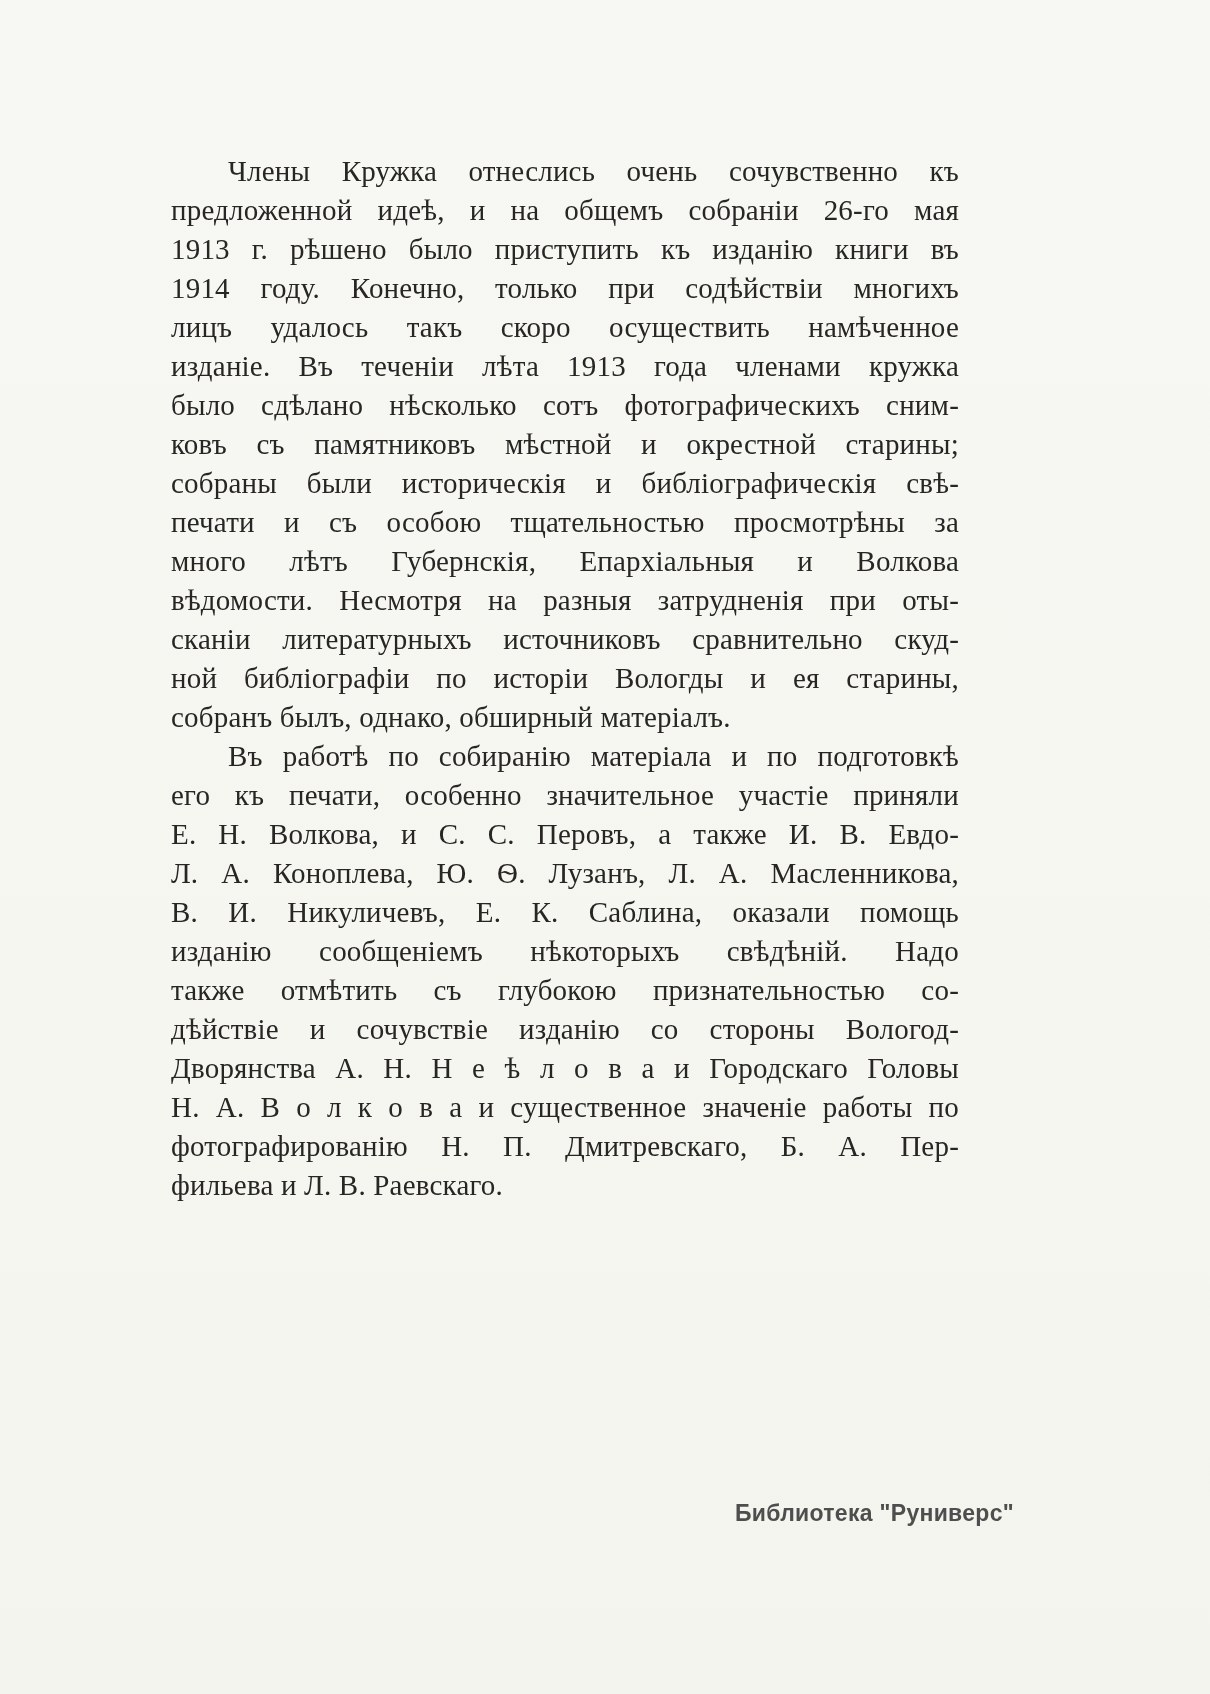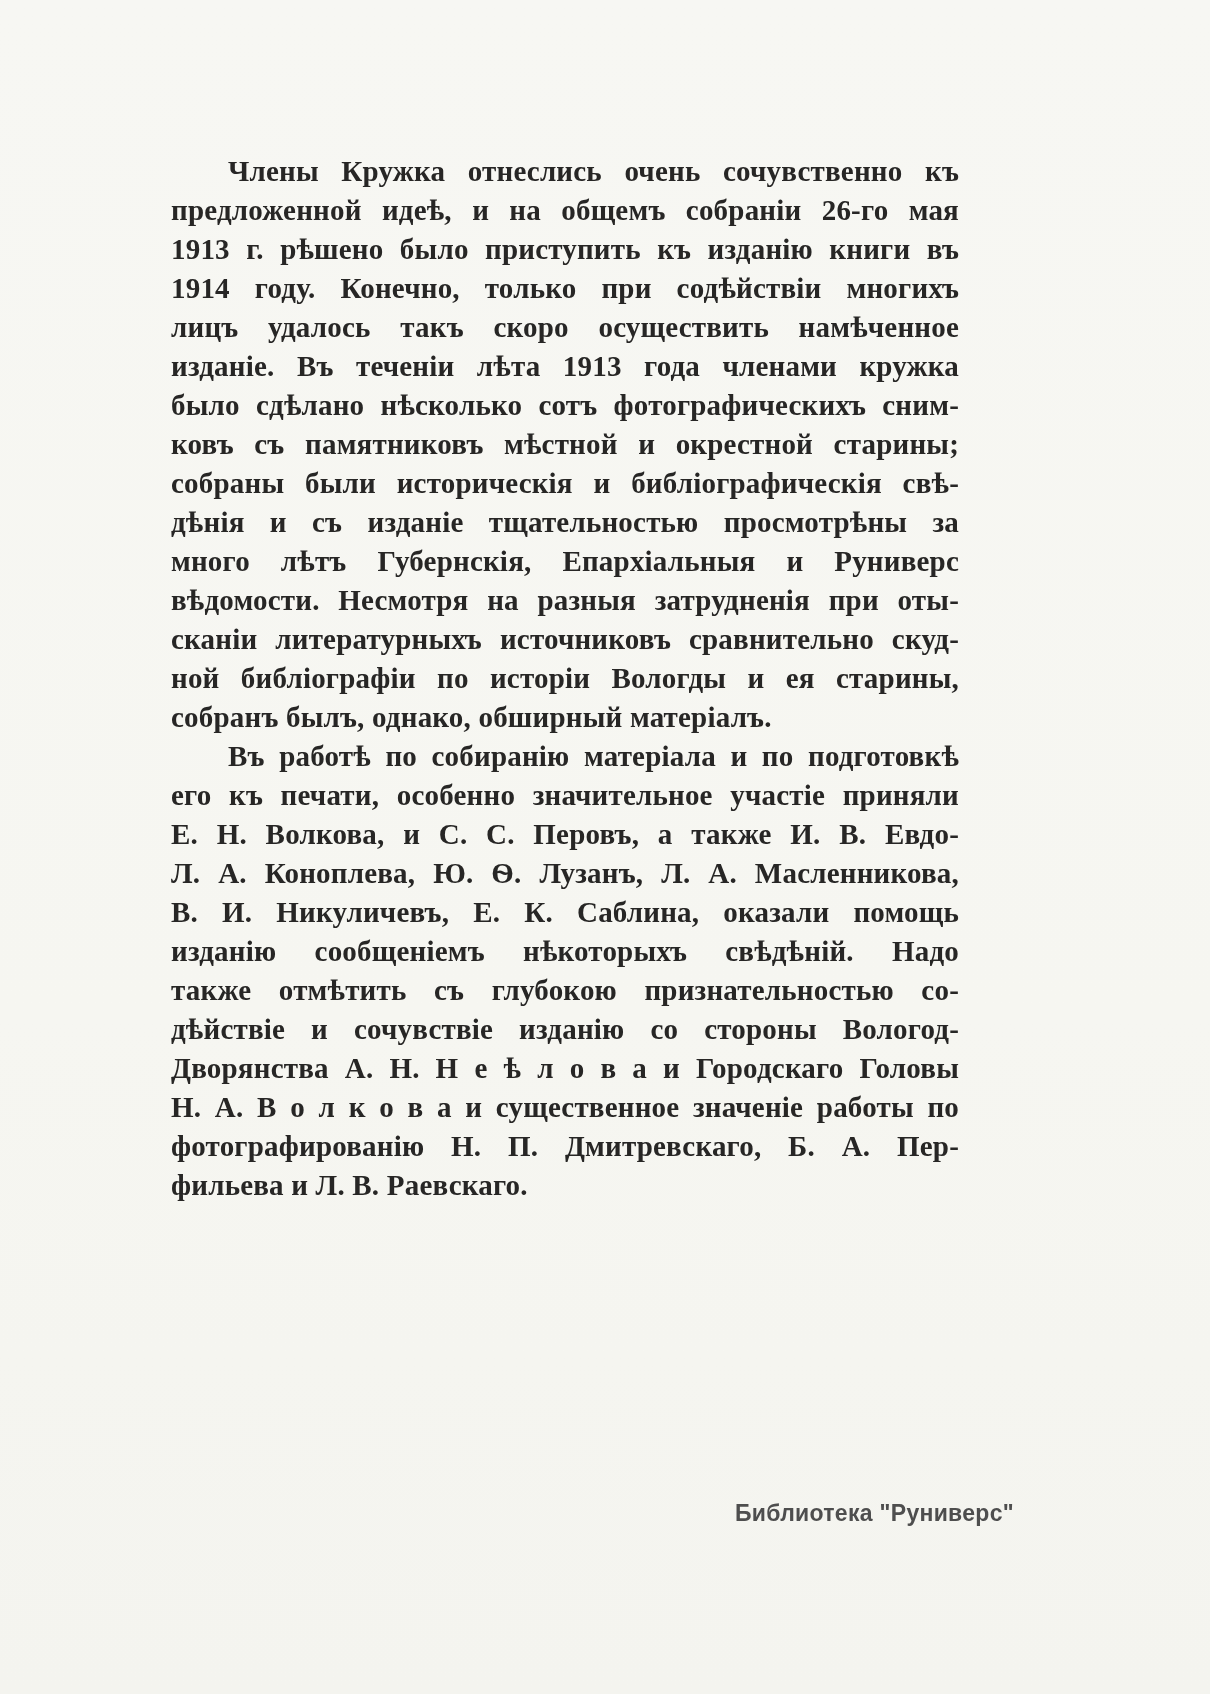--- a/index.html
+++ b/index.html
@@ -25,21 +25,20 @@
     font-size: 29px;
     line-height: 39px;
     color: #272625;
     letter-spacing: 0.2px;
   }
   .paragraph { margin: 0; padding: 0; }
   .line {
     text-align: justify;
     text-align-last: justify;
     white-space: normal;
-    font-weight: bold;
   }
   .line.indent { text-indent: 57px; }
   .line.last { text-align-last: left; }
   .watermark {
     position: absolute;
     top: 1500px;
     right: 196px;
     font-family: "Liberation Sans", "DejaVu Sans", sans-serif;
     font-size: 23px;
     font-weight: bold;
@@ -55,22 +54,22 @@
       <div class="paragraph">
         <div class="line indent">Члены Кружка отнеслись очень сочувственно къ</div>
         <div class="line">предложенной идеѣ, и на общемъ собраніи 26-го мая</div>
         <div class="line">1913 г. рѣшено было приступить къ изданію книги въ</div>
         <div class="line">1914 году. Конечно, только при содѣйствіи многихъ</div>
         <div class="line">лицъ удалось такъ скоро осуществить намѣченное</div>
         <div class="line">изданіе. Въ теченіи лѣта 1913 года членами кружка</div>
         <div class="line">было сдѣлано нѣсколько сотъ фотографическихъ сним-</div>
         <div class="line">ковъ съ памятниковъ мѣстной и окрестной старины;</div>
         <div class="line">собраны были историческія и библіографическія свѣ-</div>
-        <div class="line">дѣнія и съ изданіе тщательностью просмотрѣны за</div>
-        <div class="line">много лѣтъ Губернскія, Епархіальныя и Руниверс</div>
+        <div class="line">печати и съ особою тщательностью просмотрѣны за</div>
+        <div class="line">много лѣтъ Губернскія, Епархіальныя и Волкова</div>
         <div class="line">вѣдомости. Несмотря на разныя затрудненія при оты-</div>
         <div class="line">сканіи литературныхъ источниковъ сравнительно скуд-</div>
         <div class="line">ной библіографіи по исторіи Вологды и ея старины,</div>
         <div class="line last">собранъ былъ, однако, обширный матеріалъ.</div>
       </div>
       <div class="paragraph">
         <div class="line indent">Въ работѣ по собиранію матеріала и по подготовкѣ</div>
         <div class="line">его къ печати, особенно значительное участіе приняли</div>
         <div class="line">Е. Н. Волкова, и С. С. Перовъ, а также И. В. Евдо-</div>
         <div class="line">Л. А. Коноплева, Ю. Ѳ. Лузанъ, Л. А. Масленникова,</div>

